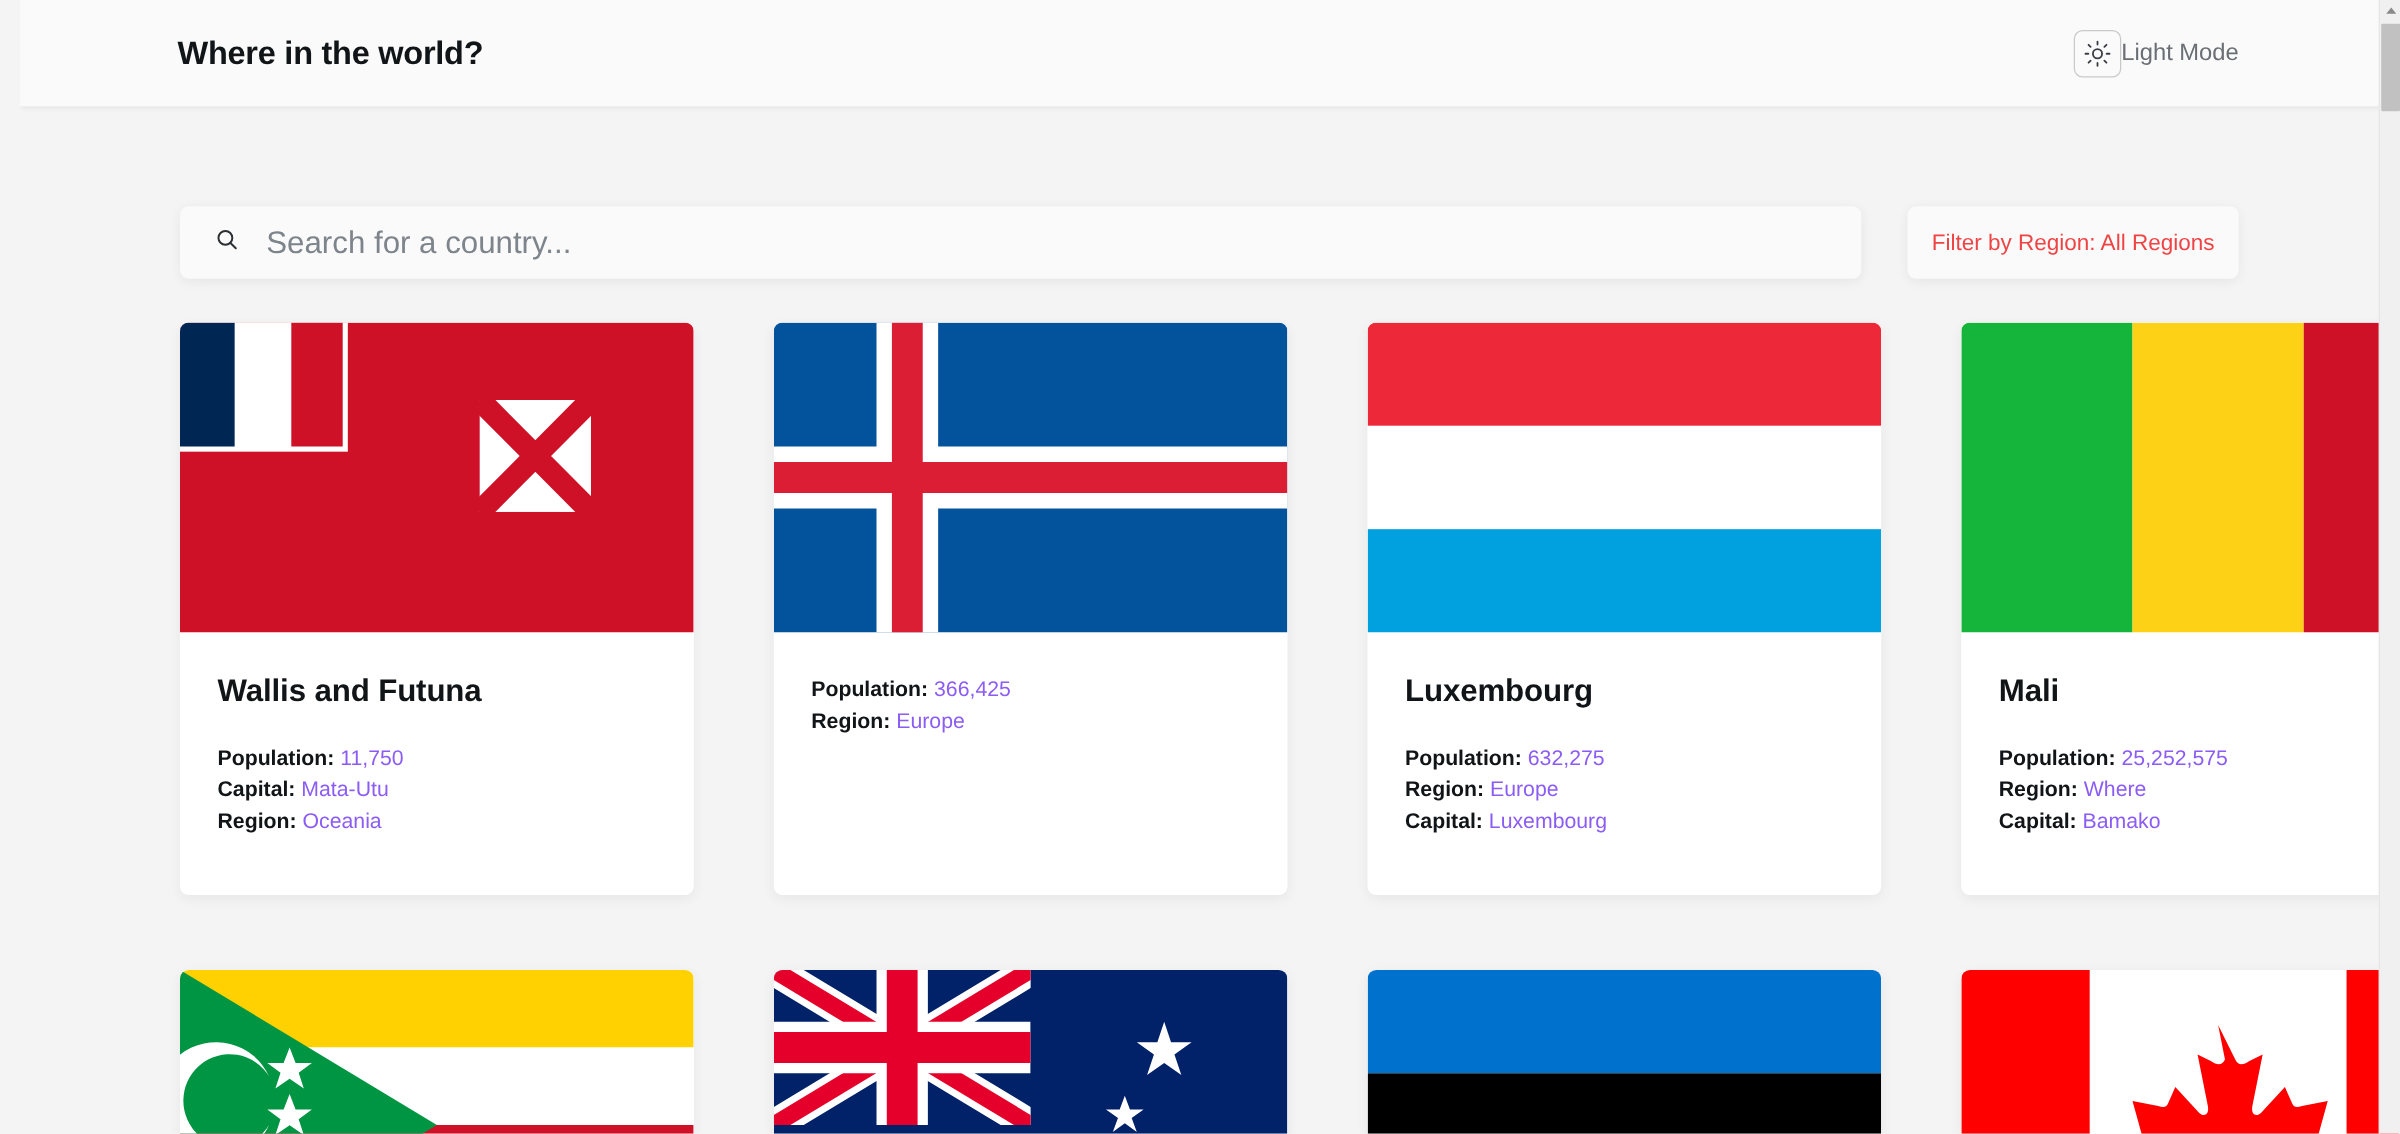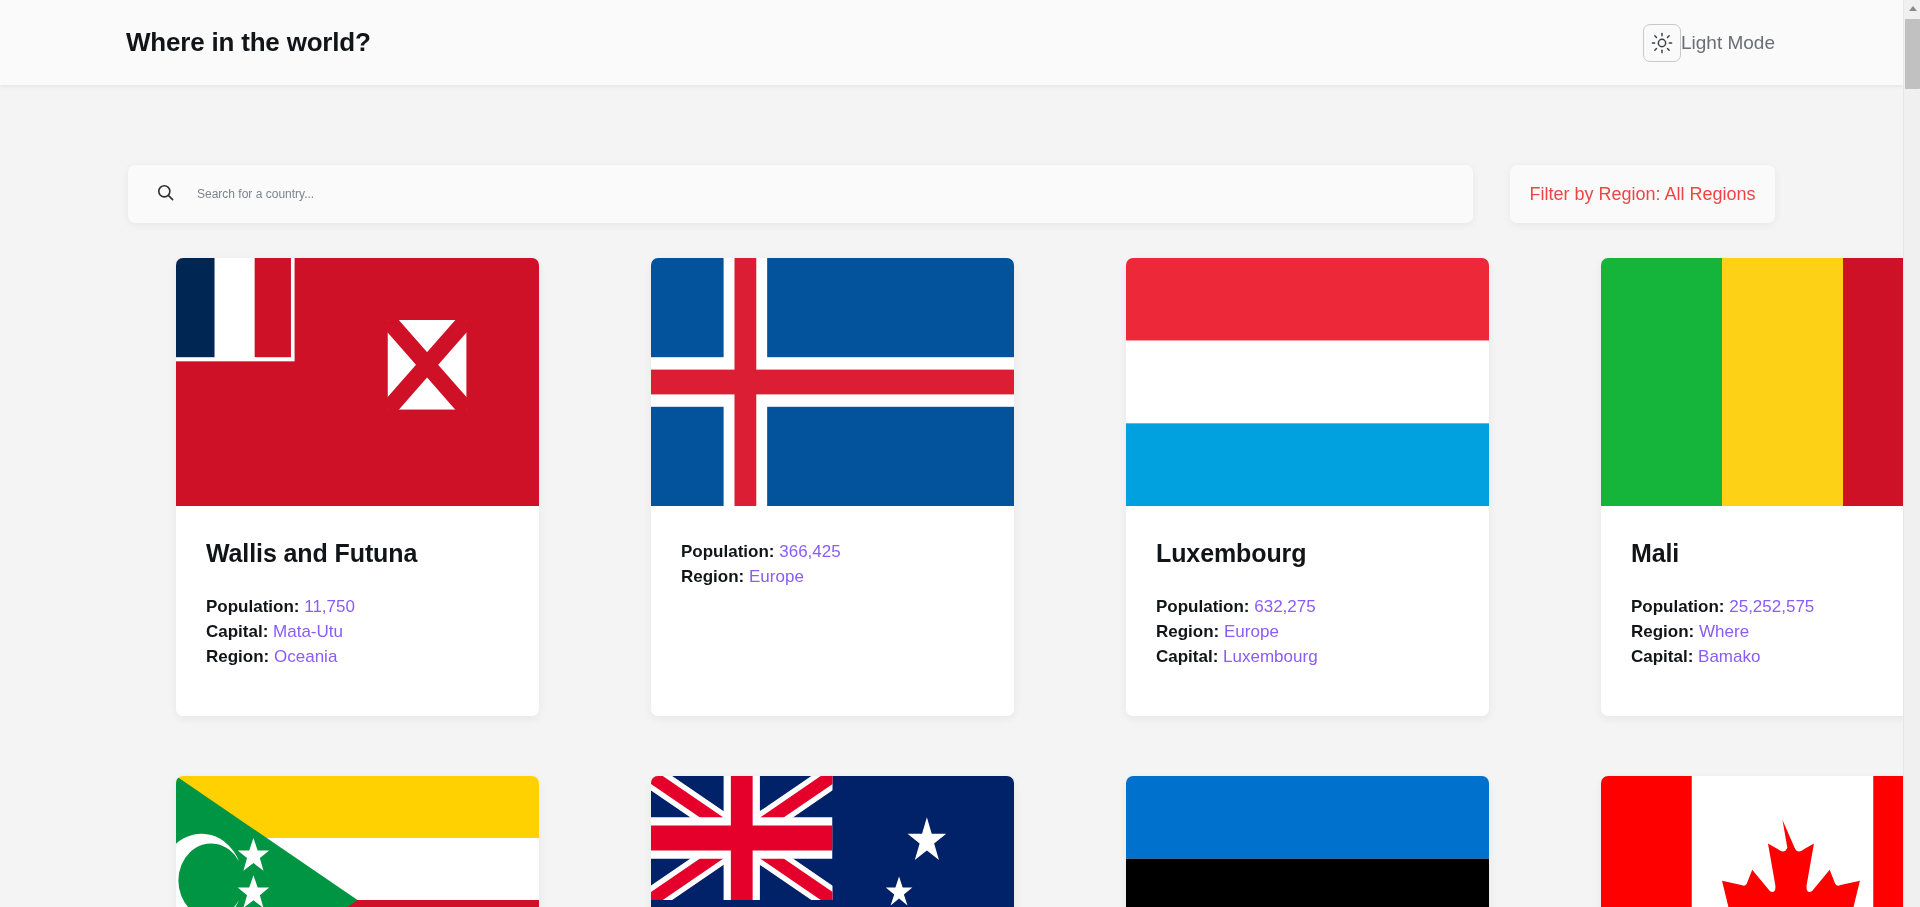--- a/index.html
+++ b/index.html
@@ -13,21 +13,21 @@
   body {
     font-family: "Liberation Sans", sans-serif;
     background: #f4f4f4;
     color: #111517;
     position: relative;
   }
 
   
   .viewport {
     position: absolute;
-    top: 0; left: 0;
+    top: 0; left: 16px;
     width: 1903px;
     height: 907px;
     overflow: hidden;
     background: #f4f4f4;
   }
 
   
   .header {
     height: 85px;
     background: #fafafa;
@@ -90,21 +90,21 @@
     box-shadow: 0 2px 9px rgba(0,0,0,0.06);
     display: flex;
     align-items: center;
     padding-left: 28px;
     gap: 22px;
   }
   .search-input {
     border: none;
     outline: none;
     background: transparent;
-    font-size: 12px;
+    font-size: 25px;
     font-family: "Liberation Sans", sans-serif;
     color: #111517;
     width: 100%;
     height: 100%;
   }
   .search-input::placeholder { color: #7e848b; opacity: 1; }
 
   .region-filter {
     width: 265px;
     height: 58px;
@@ -129,21 +129,20 @@
     gap: 60px 64px;
     padding-top: 35px;
   }
 
   .card {
     background: #ffffff;
     border-radius: 7px;
     box-shadow: 0 3px 10px rgba(0,0,0,0.055);
     overflow: hidden;
     cursor: pointer;
-    margin-left: 48px;
   }
   .flag {
     width: 100%;
     height: 248px;
     display: block;
     background: #fff;
   }
   .card-body {
     padding: 33px 30px 47px 30px;
   }

